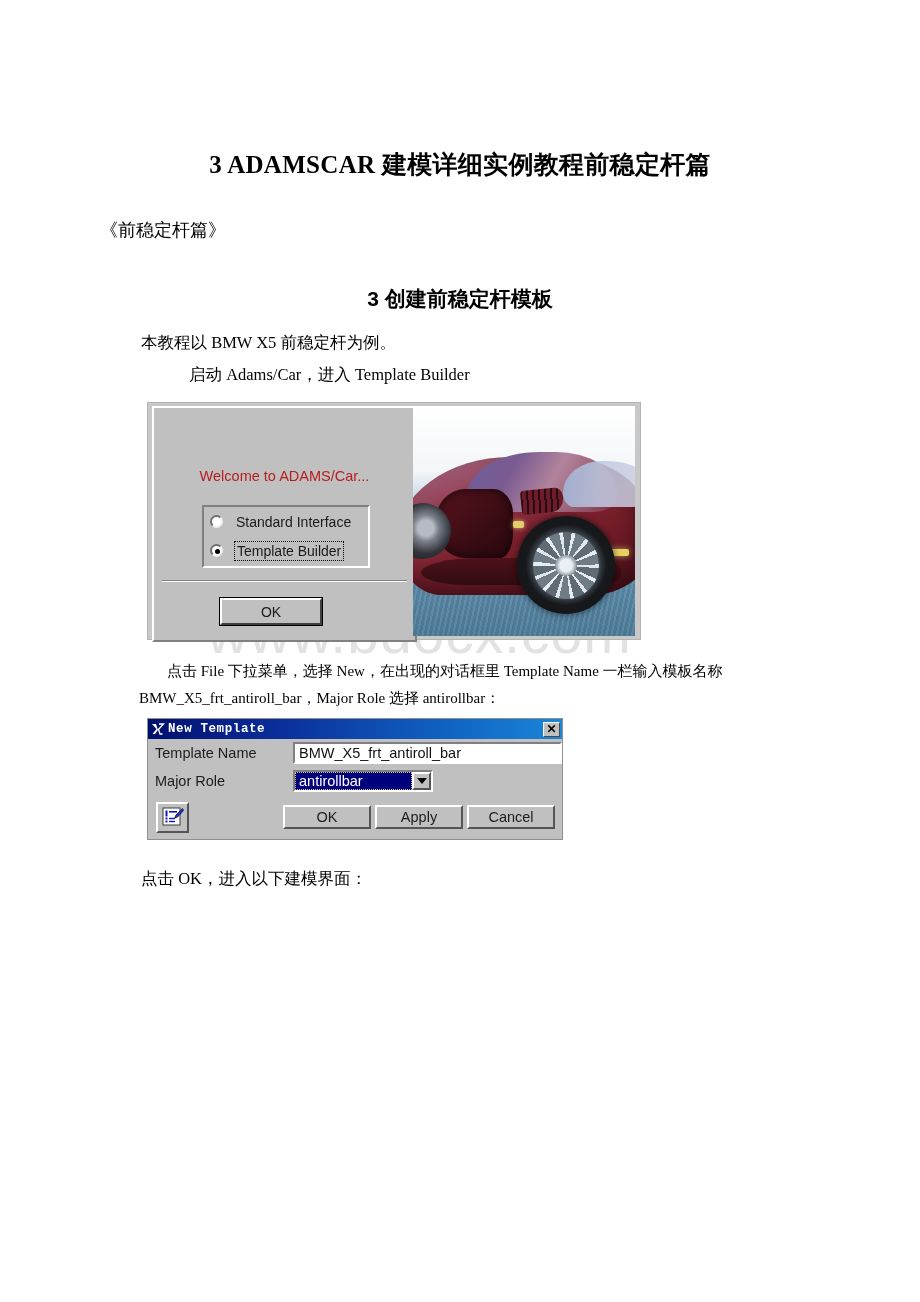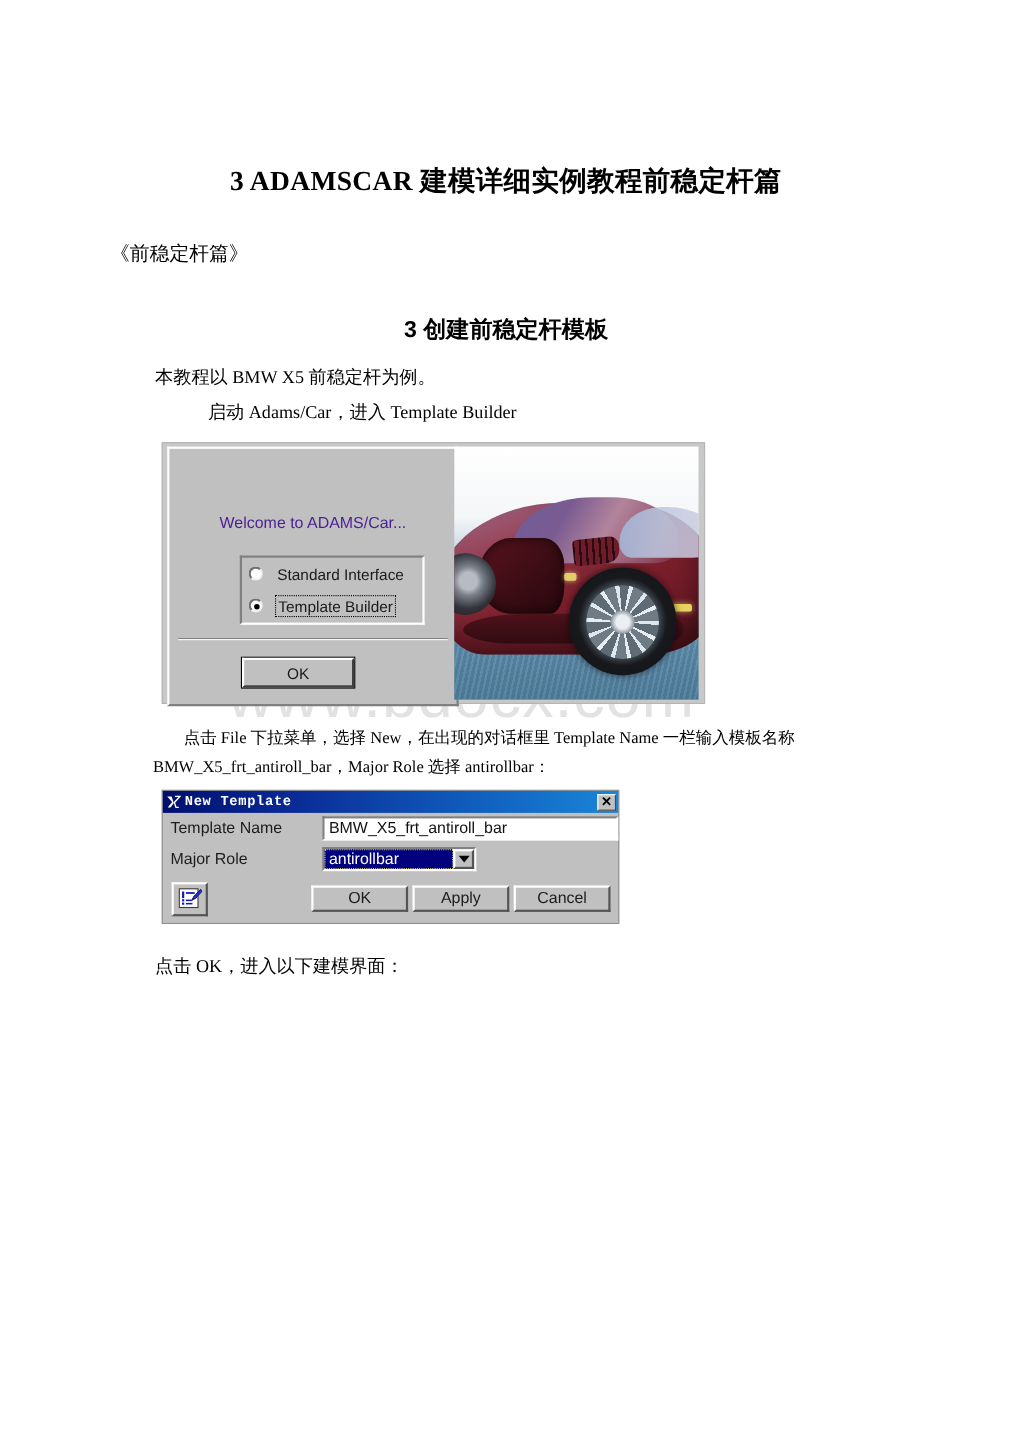--- a/index.html
+++ b/index.html
@@ -105,29 +105,28 @@
     margin: 3px 0 3px 4px;
     position: relative;
   }
   .welcome-text {
     position: absolute;
     left: 0; top: 60px;
     width: 100%;
     text-align: center;
     font-family: "Liberation Sans", sans-serif;
     font-size: 14.5px;
-    color: #4c1d95;
+    color: #b91c1c;
   }
   .radio-group {
     position: absolute;
     left: 48px; top: 97px;
     width: 168px; height: 63px;
     border: 2px solid;
     border-color: #808080 #ffffff #ffffff #808080;
-    margin-left: 16px;
   }
   .radio-row {
     display: flex;
     align-items: center;
     height: 29px;
     padding-left: 6px;
   }
   .radio-mark {
     width: 13px; height: 13px;
     border-radius: 50%;

